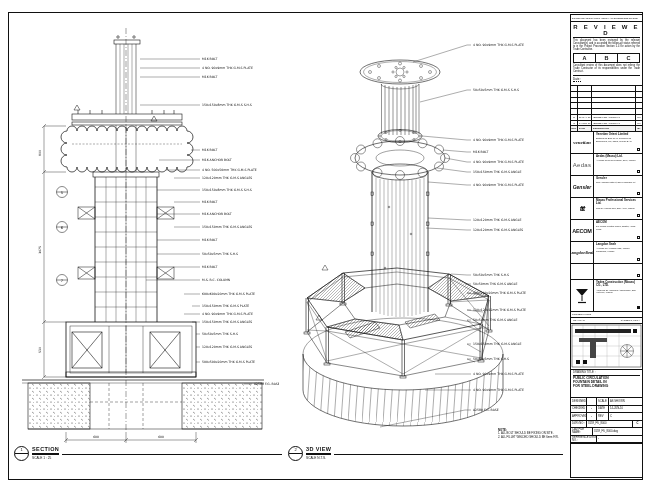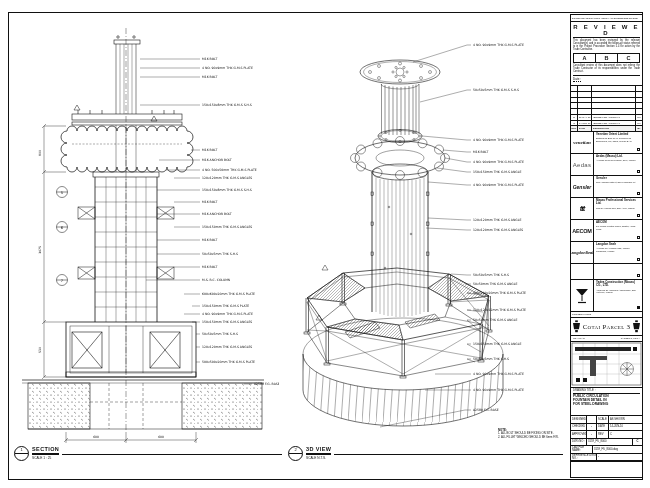--- a/index.html
+++ b/index.html
@@ -671,33 +671,20 @@
         </svg>
       </div>
       <div class="cinfo">
         <div class="cname">Yadea Construction (Macau) CO., LTD.</div>
         <div class="caddr">Alameda Dr. Carlos D'Assumpcao, Edf. Hot Line, Macau</div>
       </div>
       <div class="chk fill"></div>
     </div>
 
     <div class="tb-sec proj-label">PROJECT TITLE</div>
-    <div class="tb-sec banner">
-      <svg width="7" height="13" viewBox="0 0 8 14">
-        <rect x="2.5" y="0" width="3" height="2" fill="#111"></rect>
-        <polygon points="0,3 8,3 6.8,10 1.2,10" fill="#111"></polygon>
-        <rect x="2.5" y="11" width="3" height="2.5" fill="#111"></rect>
-      </svg>
-      <span class="pname">Cotai Parcel 3</span>
-      <svg width="7" height="13" viewBox="0 0 8 14">
-        <rect x="2.5" y="0" width="3" height="2" fill="#111"></rect>
-        <polygon points="0,3 8,3 6.8,10 1.2,10" fill="#111"></polygon>
-        <rect x="2.5" y="11" width="3" height="2.5" fill="#111"></rect>
-      </svg>
-    </div>
 
     <div class="tb-sec kp">
       <div class="kp-l">
         <span>KEY PLAN</span>
         <span>PARCEL 3, LOT A</span>
       </div>
       <svg width="71" height="44" viewBox="0 0 71 44">
         <rect x="1" y="1" width="69" height="42" fill="none" stroke="#111" stroke-width="0.5"></rect>
         <g fill="none" stroke="#999" stroke-width="0.3">
           <line x1="1" y1="12" x2="70" y2="12"></line>

